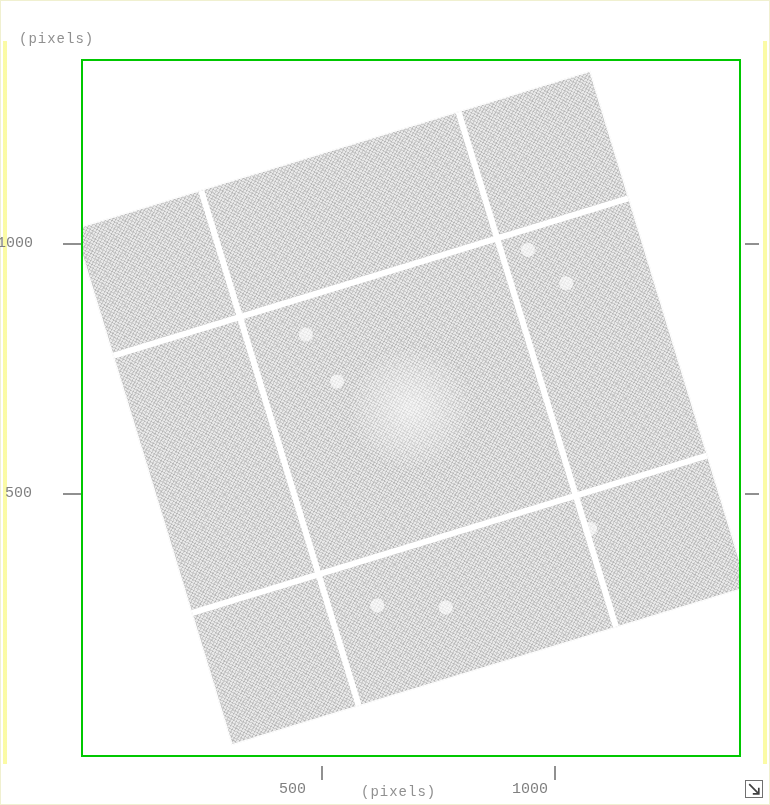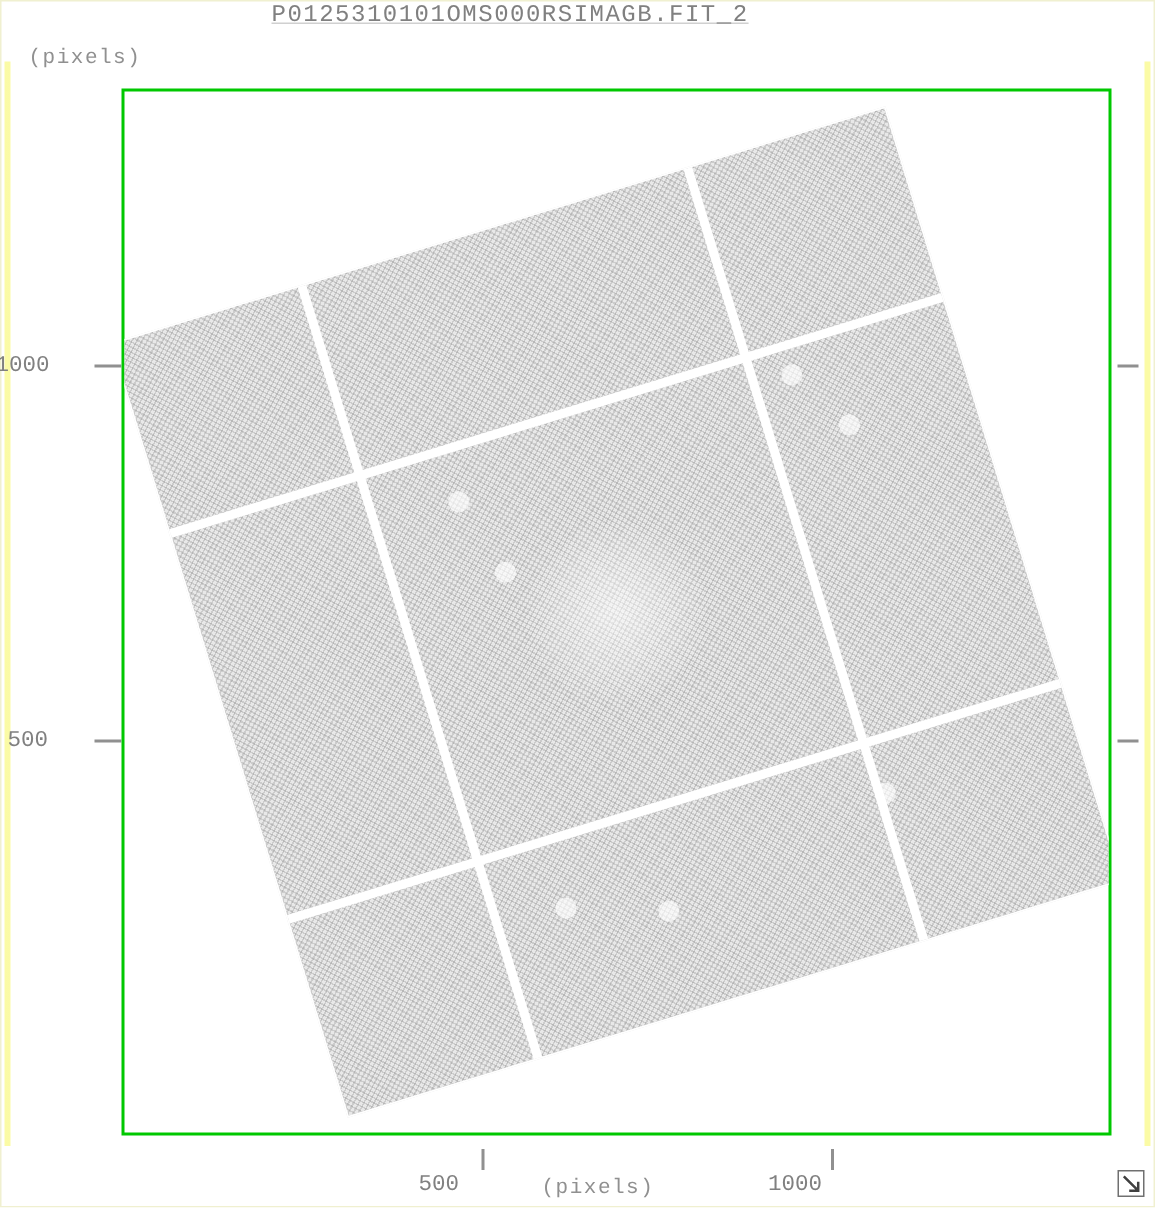--- a/index.html
+++ b/index.html
@@ -163,21 +163,20 @@
   }
 </style>
 </head>
 <body>
 
 <div class="viewer">
 
   <div class="left-border-accent"></div>
   <div class="right-border-accent"></div>
 
-  <div class="title-bar">P0125310101OMS000RSIMAGB.FIT_2</div>
 
   <div class="axis-label-y">(pixels)</div>
 
   <div class="tick tick-y-1000">1000</div>
   <div class="ytick-mark ytick-1000"></div>
 
   <div class="tick tick-y-500">500</div>
   <div class="ytick-mark ytick-500"></div>
 
   <div class="right-tick rtick-1000"></div>

